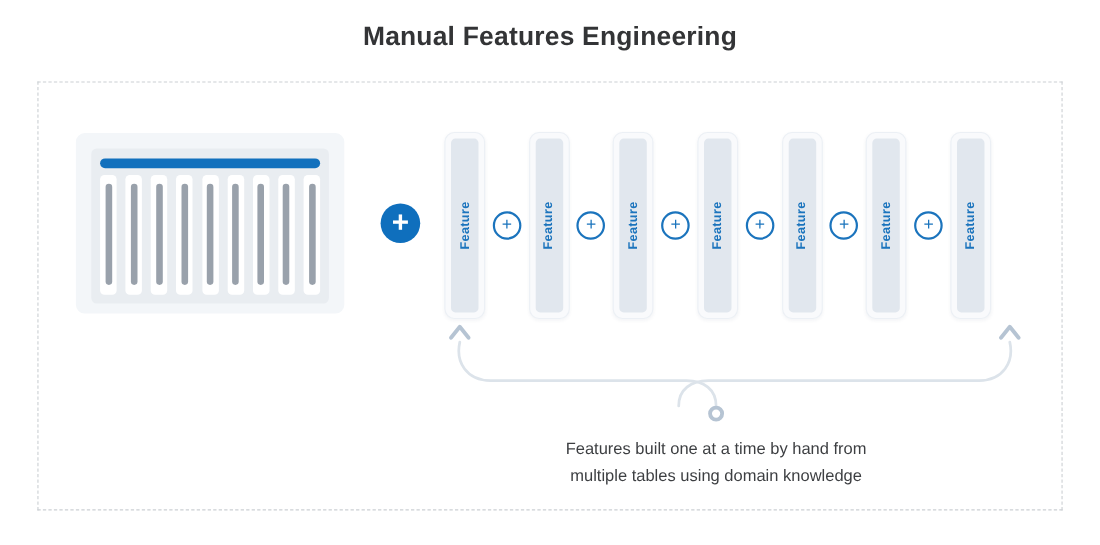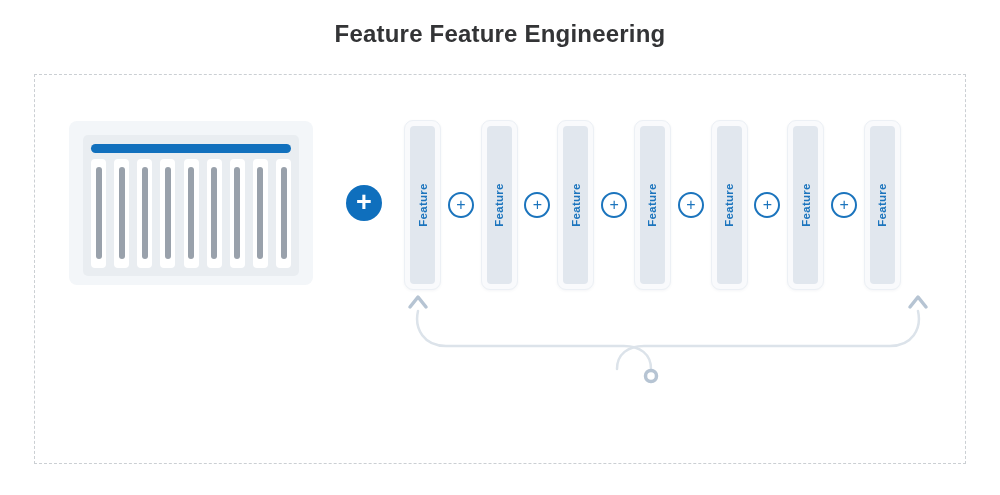--- a/index.html
+++ b/index.html
@@ -77,21 +77,21 @@
   .brace{position:absolute;left:331px;top:214px;}
   
   .caption{
     position:absolute;left:366px;top:322px;width:500px;text-align:center;
     color:#3d3f42;font-size:15px;font-weight:500;line-height:24px;
   }
 </style>
 </head>
 <body>
 
-<div class="title">Feature Feature Engineering</div>
+<div class="title">Manual Features Engineering</div>
 
 <div class="canvas">
 
   <div class="df-outer">
     <div class="df-inner">
       <div class="df-headerbar"></div>
       <div class="df-strips" id="df-strips">
           <div class="df-strip">
             <div class="gbar"></div>
           </div>
@@ -177,14 +177,18 @@
     </div>
 
   <svg class="brace" width="570" height="105" viewBox="0 0 570 105" fill="none" xmlns="http://www.w3.org/2000/svg">
     <path d="M 52 22 C 48 40 58 57 80 57 L 258 57 C 274 57 285 65 285 80" stroke="#dce3ea" stroke-width="2.5" stroke-linecap="round" fill="none"></path>
     <path d="M 586 22 C 590 40 580 57 558 57 L 312 57 C 296 57 285 65 285 80" transform="translate(-34 0)" stroke="#dce3ea" stroke-width="2.5" stroke-linecap="round" fill="none"></path>
     <path d="M 44 18 L 52 8 L 60 18" stroke="#b6c4d3" stroke-width="3.5" stroke-linecap="round" stroke-linejoin="round" fill="none"></path>
     <path d="M 544 18 L 552 8 L 560 18" stroke="#b6c4d3" stroke-width="3.5" stroke-linecap="round" stroke-linejoin="round" fill="none"></path>
     <circle cx="285" cy="87" r="5.5" stroke="#b6c4d3" stroke-width="3.5" fill="#ffffff"></circle>
   </svg>
 
+  <div class="caption">
+    <div>Features built one at a time by hand from</div>
+    <div>multiple tables using domain knowledge</div>
+  </div>
 
 </div>
 
 </body></html>

